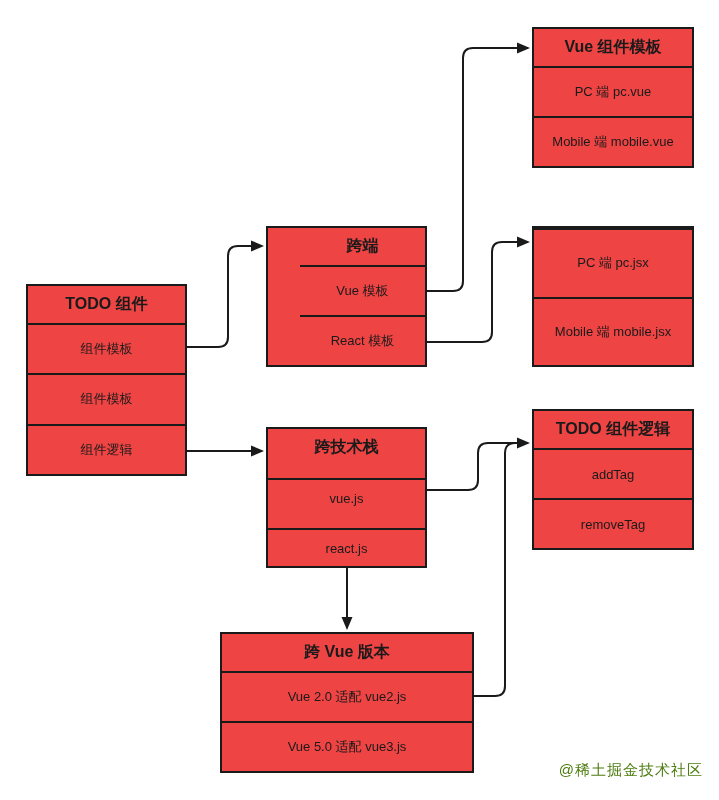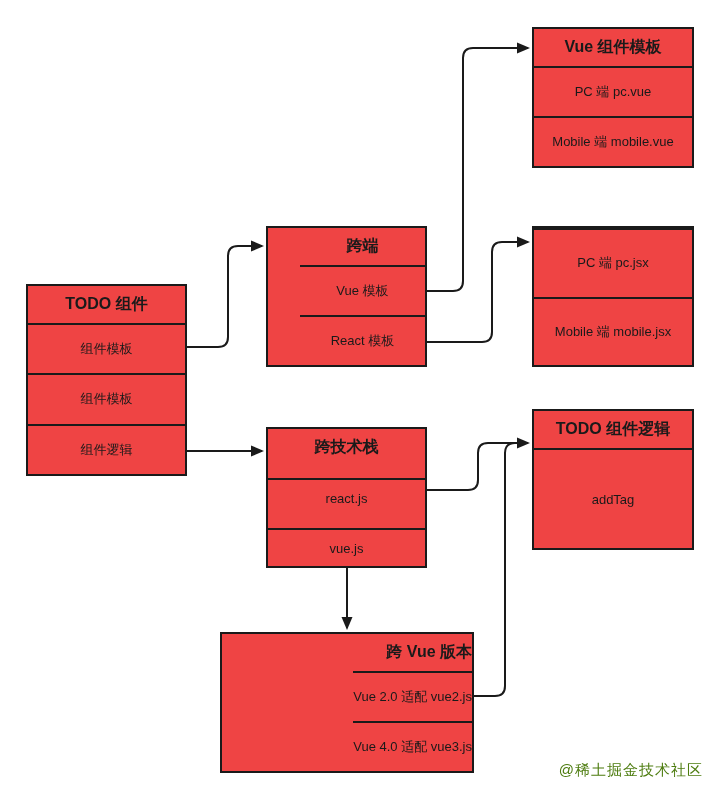--- a/index.html
+++ b/index.html
@@ -50,21 +50,21 @@
     color: #1a1a1a;
     white-space: nowrap;
   }
   
   #node-todo        { left: 26px;  top: 284px; width: 161px; height: 192px; }
   #node-cross-end   { left: 266px; top: 226px; width: 161px; height: 141px; padding-left: 32px; }
   #node-vue-tpl     { left: 532px; top: 27px;  width: 162px; height: 141px; }
   #node-react-tpl   { left: 532px; top: 226px; width: 162px; height: 141px; }
   #node-cross-stack { left: 266px; top: 427px; width: 161px; height: 141px; gap: 12px; }
   #node-todo-logic  { left: 532px; top: 409px; width: 162px; height: 141px; }
-  #node-cross-vue   { left: 220px; top: 632px; width: 254px; height: 141px; align-items: flex-end; }
+  #node-cross-vue   { left: 220px; top: 632px; width: 254px; height: 141px; }
   .edge {
     fill: none;
     stroke: #1a1a1a;
     stroke-width: 2;
   }
   .watermark {
     position: absolute;
     right: 16px;
     bottom: 20px;
     font-size: 15px;
@@ -111,30 +111,31 @@
     <div class="node-row">Mobile 端 mobile.vue</div>
   </div>
 
   <div class="node" id="node-react-tpl">
     <div class="node-row">PC 端 pc.jsx</div>
     <div class="node-row">Mobile 端 mobile.jsx</div>
   </div>
 
   <div class="node" id="node-cross-stack">
     <div class="node-header">跨技术栈</div>
+    <div class="node-row">vue.js</div>
     <div class="node-row">react.js</div>
-    <div class="node-row">vue.js</div>
   </div>
 
   <div class="node" id="node-todo-logic">
     <div class="node-header">TODO 组件逻辑</div>
     <div class="node-row">addTag</div>
+    <div class="node-row">removeTag</div>
   </div>
 
   <div class="node" id="node-cross-vue">
     <div class="node-header">跨 Vue 版本</div>
     <div class="node-row">Vue 2.0 适配 vue2.js</div>
-    <div class="node-row">Vue 4.0 适配 vue3.js</div>
+    <div class="node-row">Vue 5.0 适配 vue3.js</div>
   </div>
 
   <div class="watermark">@稀土掘金技术社区</div>
 
 </div>
 
 </body></html>

